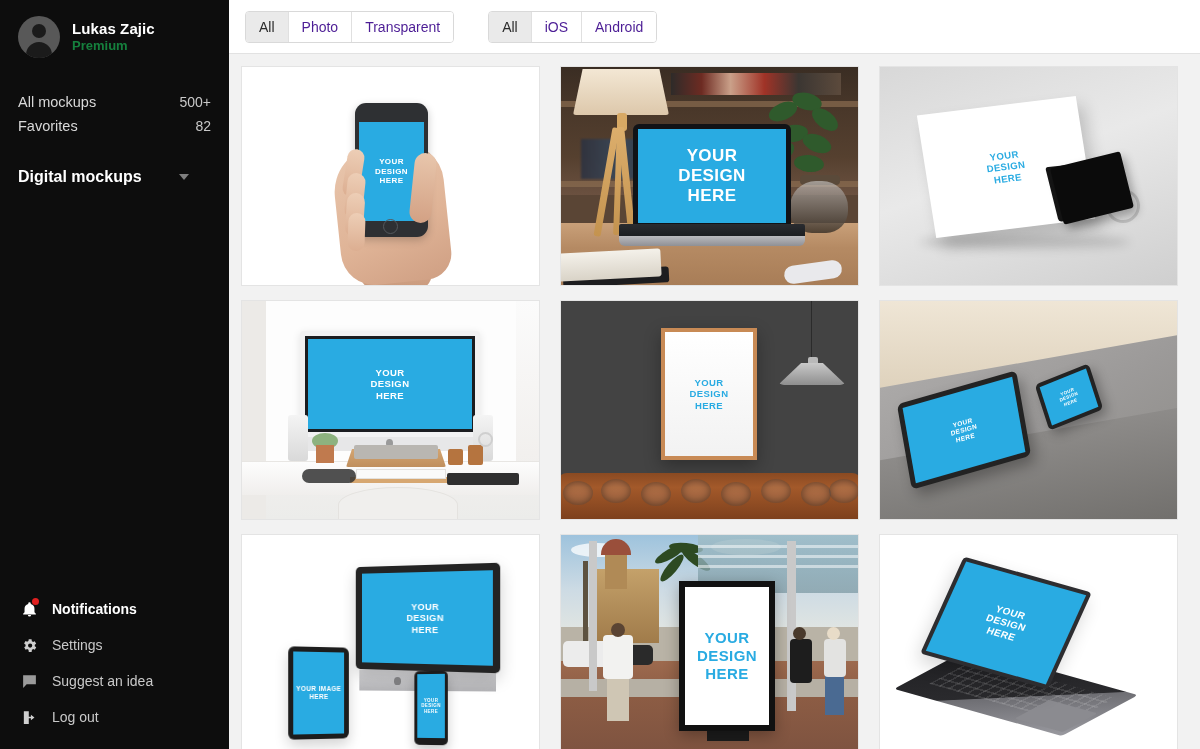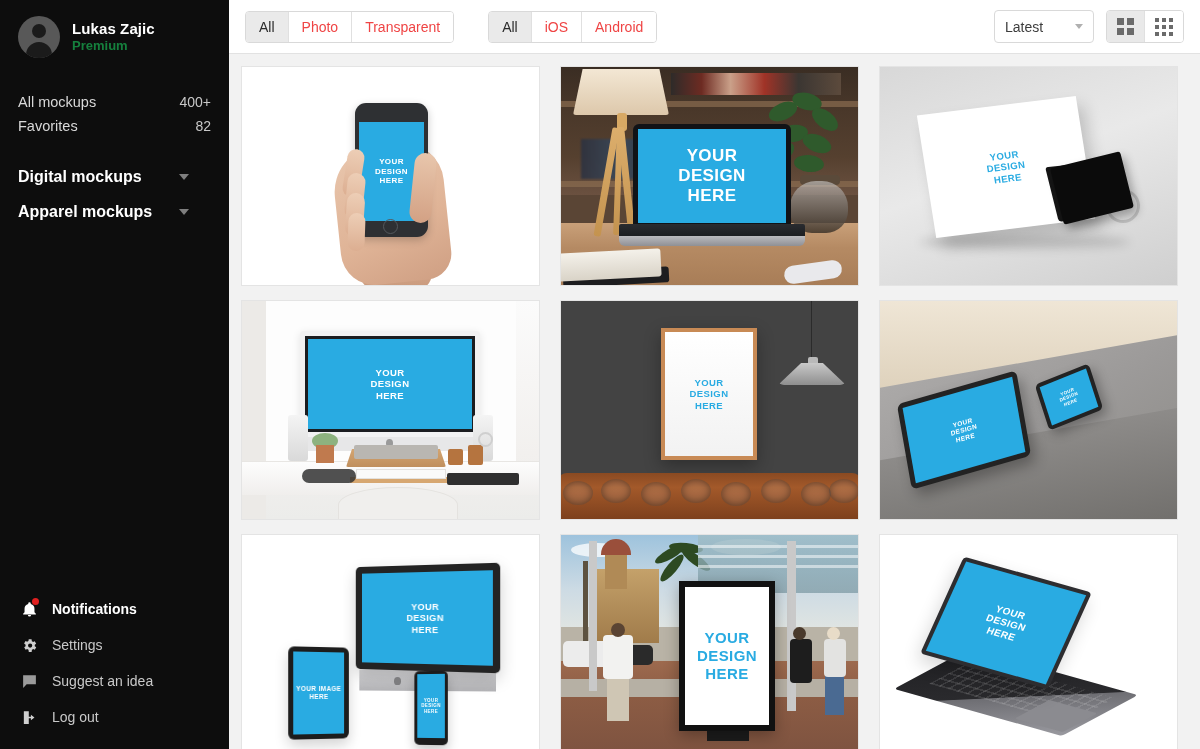--- a/index.html
+++ b/index.html
@@ -74,21 +74,21 @@
     border-bottom: 1px solid #e2e2e2;
     display: flex; align-items: center; padding: 0 16px;
     gap: 12px;
   }
   .seg {
     display: flex; border: 1px solid #d9d9d9; border-radius: 4px; overflow: hidden;
     background: #ffffff; height: 32px;
   }
   .seg-btn {
     padding: 0 13px; height: 31px; display: flex; align-items: center;
-    font-size: 14px; color: #ef4444; background: #ffffff;
+    font-size: 14px; color: #4c1d95; background: #ffffff;
     border-right: 1px solid #e0e0e0; cursor: pointer; white-space: nowrap;
   }
   .seg-btn:last-child { border-right: none; }
   .seg-btn.active { background: #eaeaea; color: #2b2b2b; }
   .seg.m2 { margin-left: 22px; }
 
   .topbar-right { margin-left: auto; display: flex; align-items: center; gap: 12px; }
   .sortbox {
     width: 100px; height: 33px; border: 1px solid #d9d9d9; border-radius: 4px;
     background: #fff; display: flex; align-items: center; justify-content: space-between;
@@ -468,35 +468,31 @@
       </div>
       <div class="profile-text">
         <div class="profile-name">Lukas Zajic</div>
         <div class="profile-plan">Premium</div>
       </div>
     </div>
 
     <div class="counts">
       <div class="count-row">
         <span>All mockups</span>
-        <span class="val">400+</span>
+        <span class="val">500+</span>
       </div>
       <div class="count-row">
         <span>Favorites</span>
         <span class="val">82</span>
       </div>
     </div>
 
     <div class="nav-groups">
       <div class="nav-group">
         <span>Digital mockups</span>
-        <span class="caret"></span>
-      </div>
-      <div class="nav-group">
-        <span>Apparel mockups</span>
         <span class="caret"></span>
       </div>
     </div>
 
     <div class="bottom-nav">
       <div class="bn-row primary">
         <span class="bn-ico">
           <svg width="17" height="17" viewBox="0 0 24 24">
               <path fill="#ffffff" d="M12 22a2.2 2.2 0 0 0 2.2-2.2H9.8A2.2 2.2 0 0 0 12 22zm7-6v-5a7 7 0 0 0-5.2-6.8V3.5a1.8 1.8 0 1 0-3.6 0v.7A7 7 0 0 0 5 11v5l-2 2v1h18v-1l-2-2z"></path>
             </svg>
@@ -540,49 +536,20 @@
         <div class="seg-btn">Photo</div>
         <div class="seg-btn">Transparent</div>
       </div>
 
       <div class="seg m2">
         <div class="seg-btn active">All</div>
         <div class="seg-btn">iOS</div>
         <div class="seg-btn">Android</div>
       </div>
 
-      <div class="topbar-right">
-        <div class="sortbox">
-          <span>Latest</span>
-          <span class="caret2"></span>
-        </div>
-        <div class="viewtoggle">
-          <div class="vt-btn active">
-            <span class="grid4">
-                <i></i>
-                <i></i>
-                <i></i>
-                <i></i>
-              </span>
-          </div>
-          <div class="vt-btn">
-            <span class="grid9">
-                <i></i>
-                <i></i>
-                <i></i>
-                <i></i>
-                <i></i>
-                <i></i>
-                <i></i>
-                <i></i>
-                <i></i>
-              </span>
-          </div>
-        </div>
-      </div>
     </div>
 
     <div class="content">
       <div class="cardgrid">
 
         <div class="card c1">
           <div class="scene">
             <div class="wrist"></div>
             <div class="palm"></div>
             <div class="phone">

